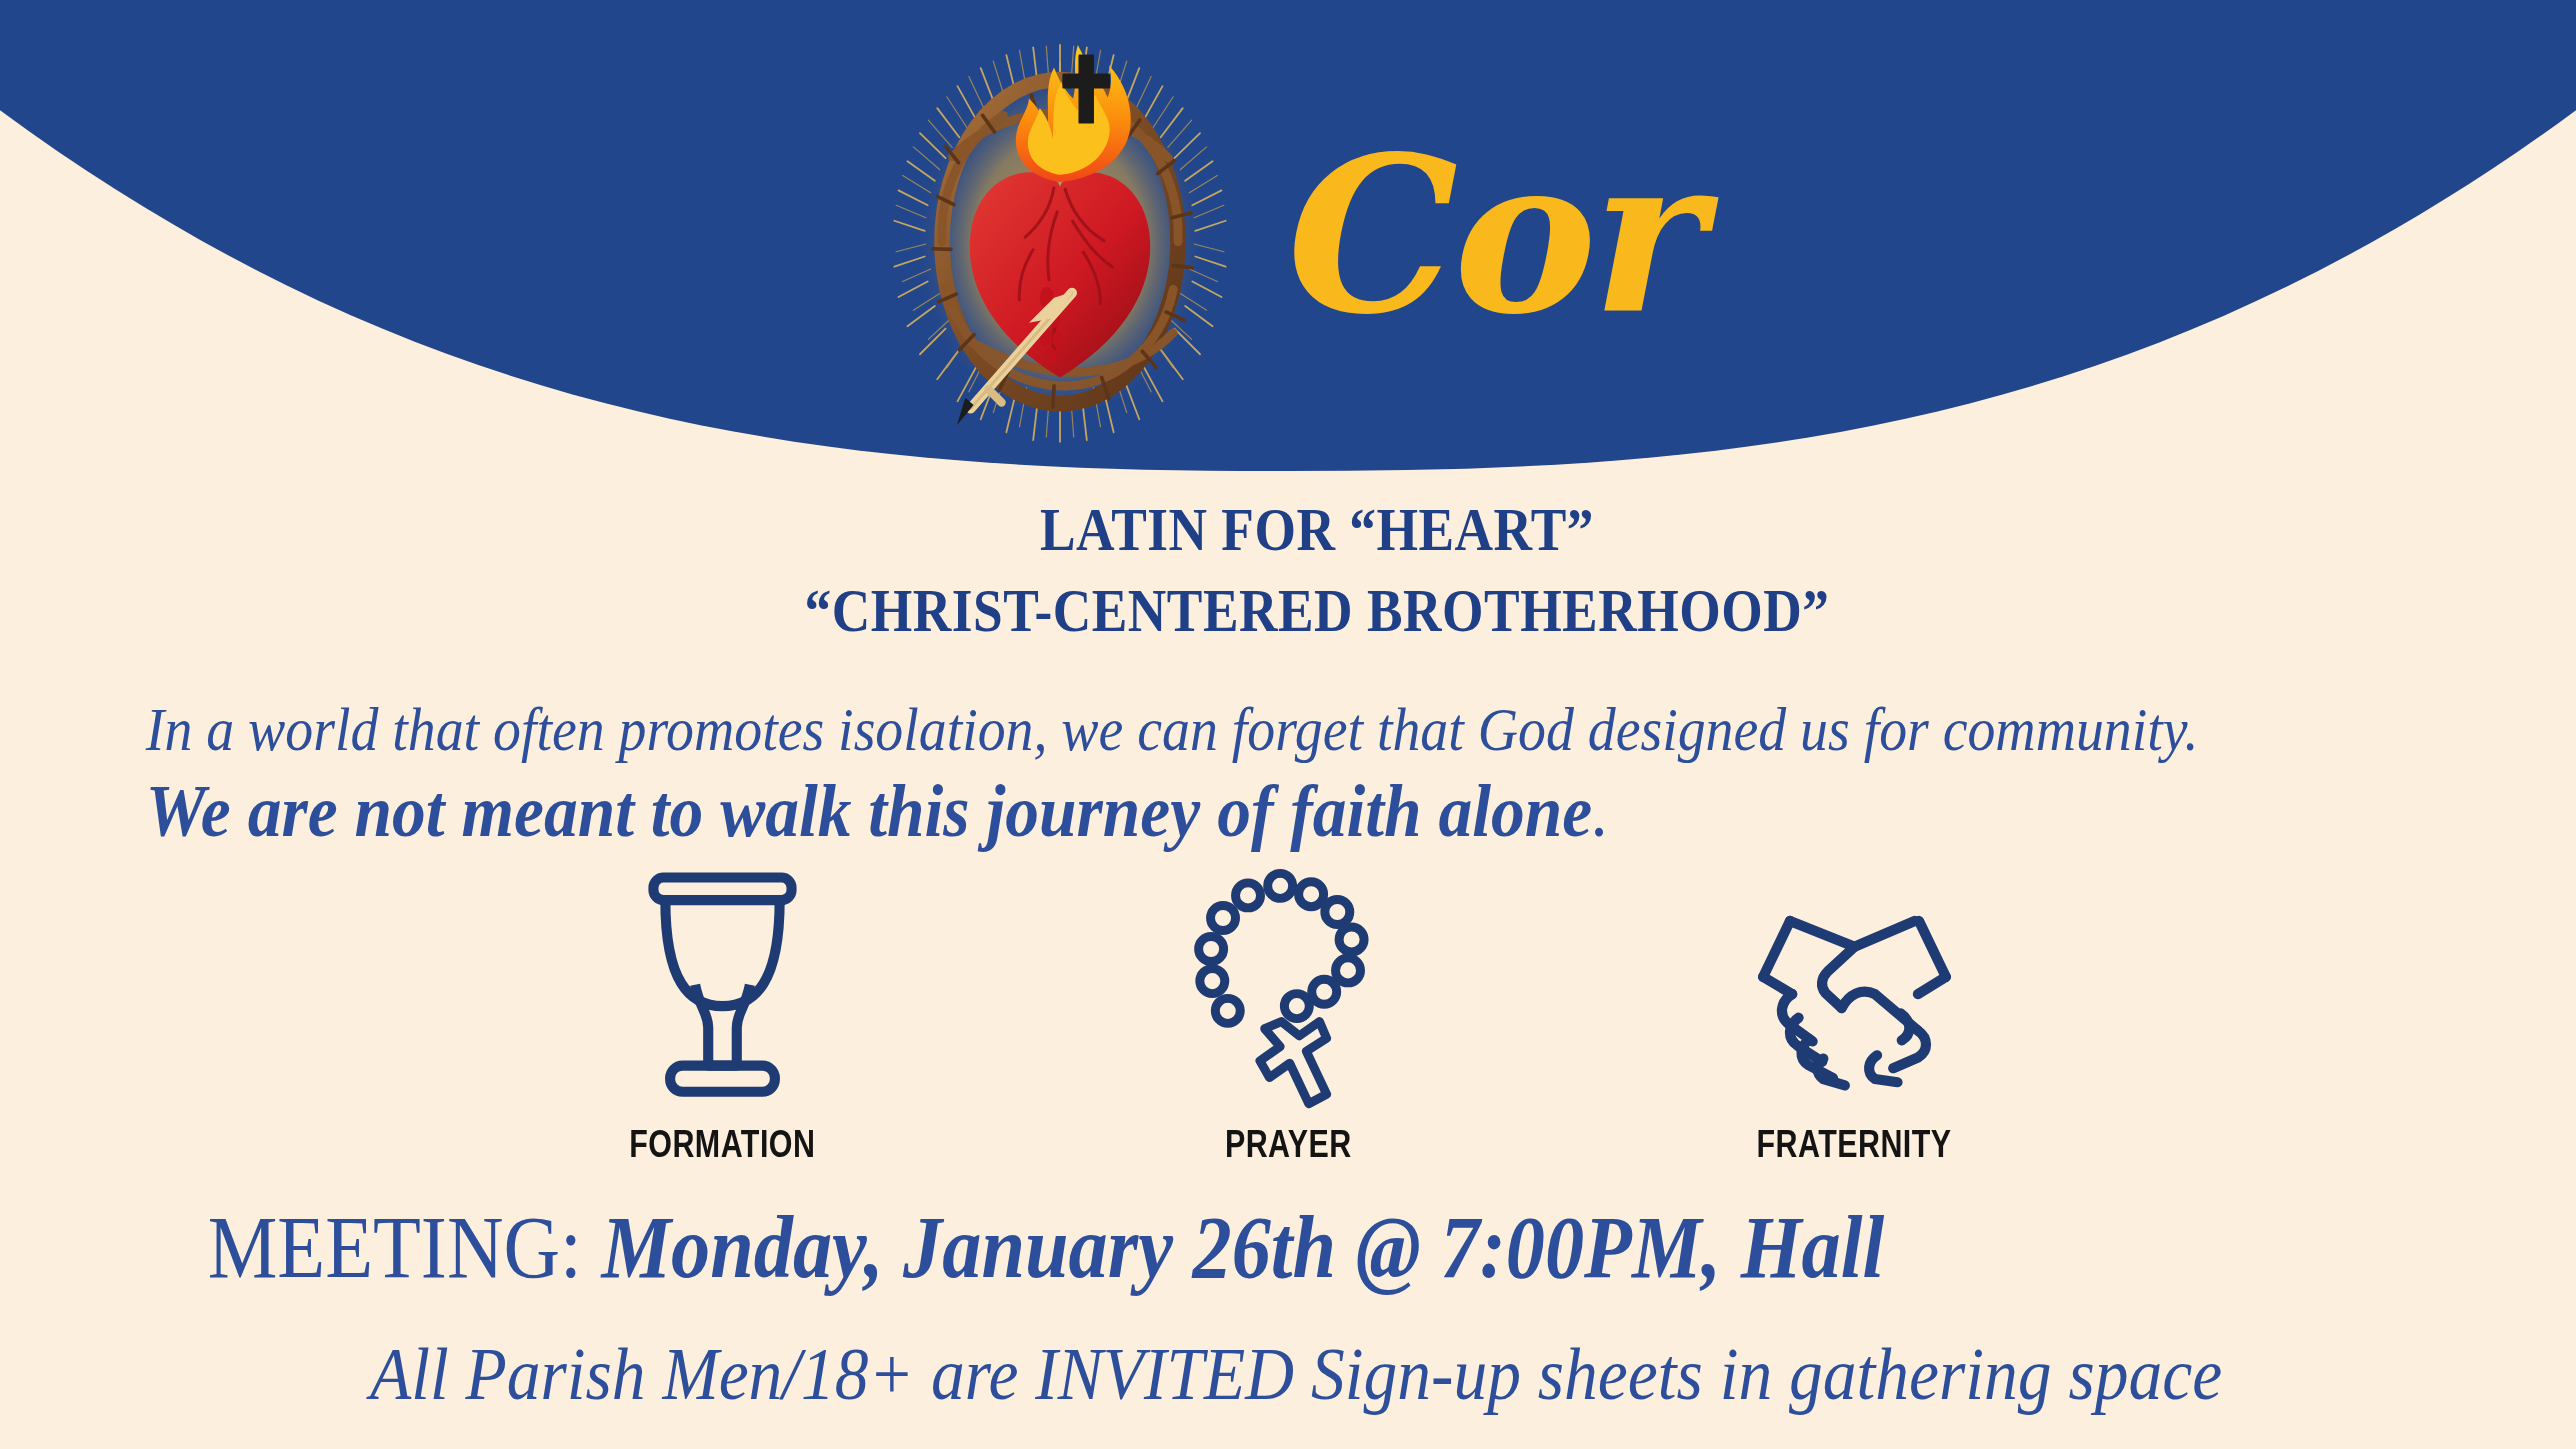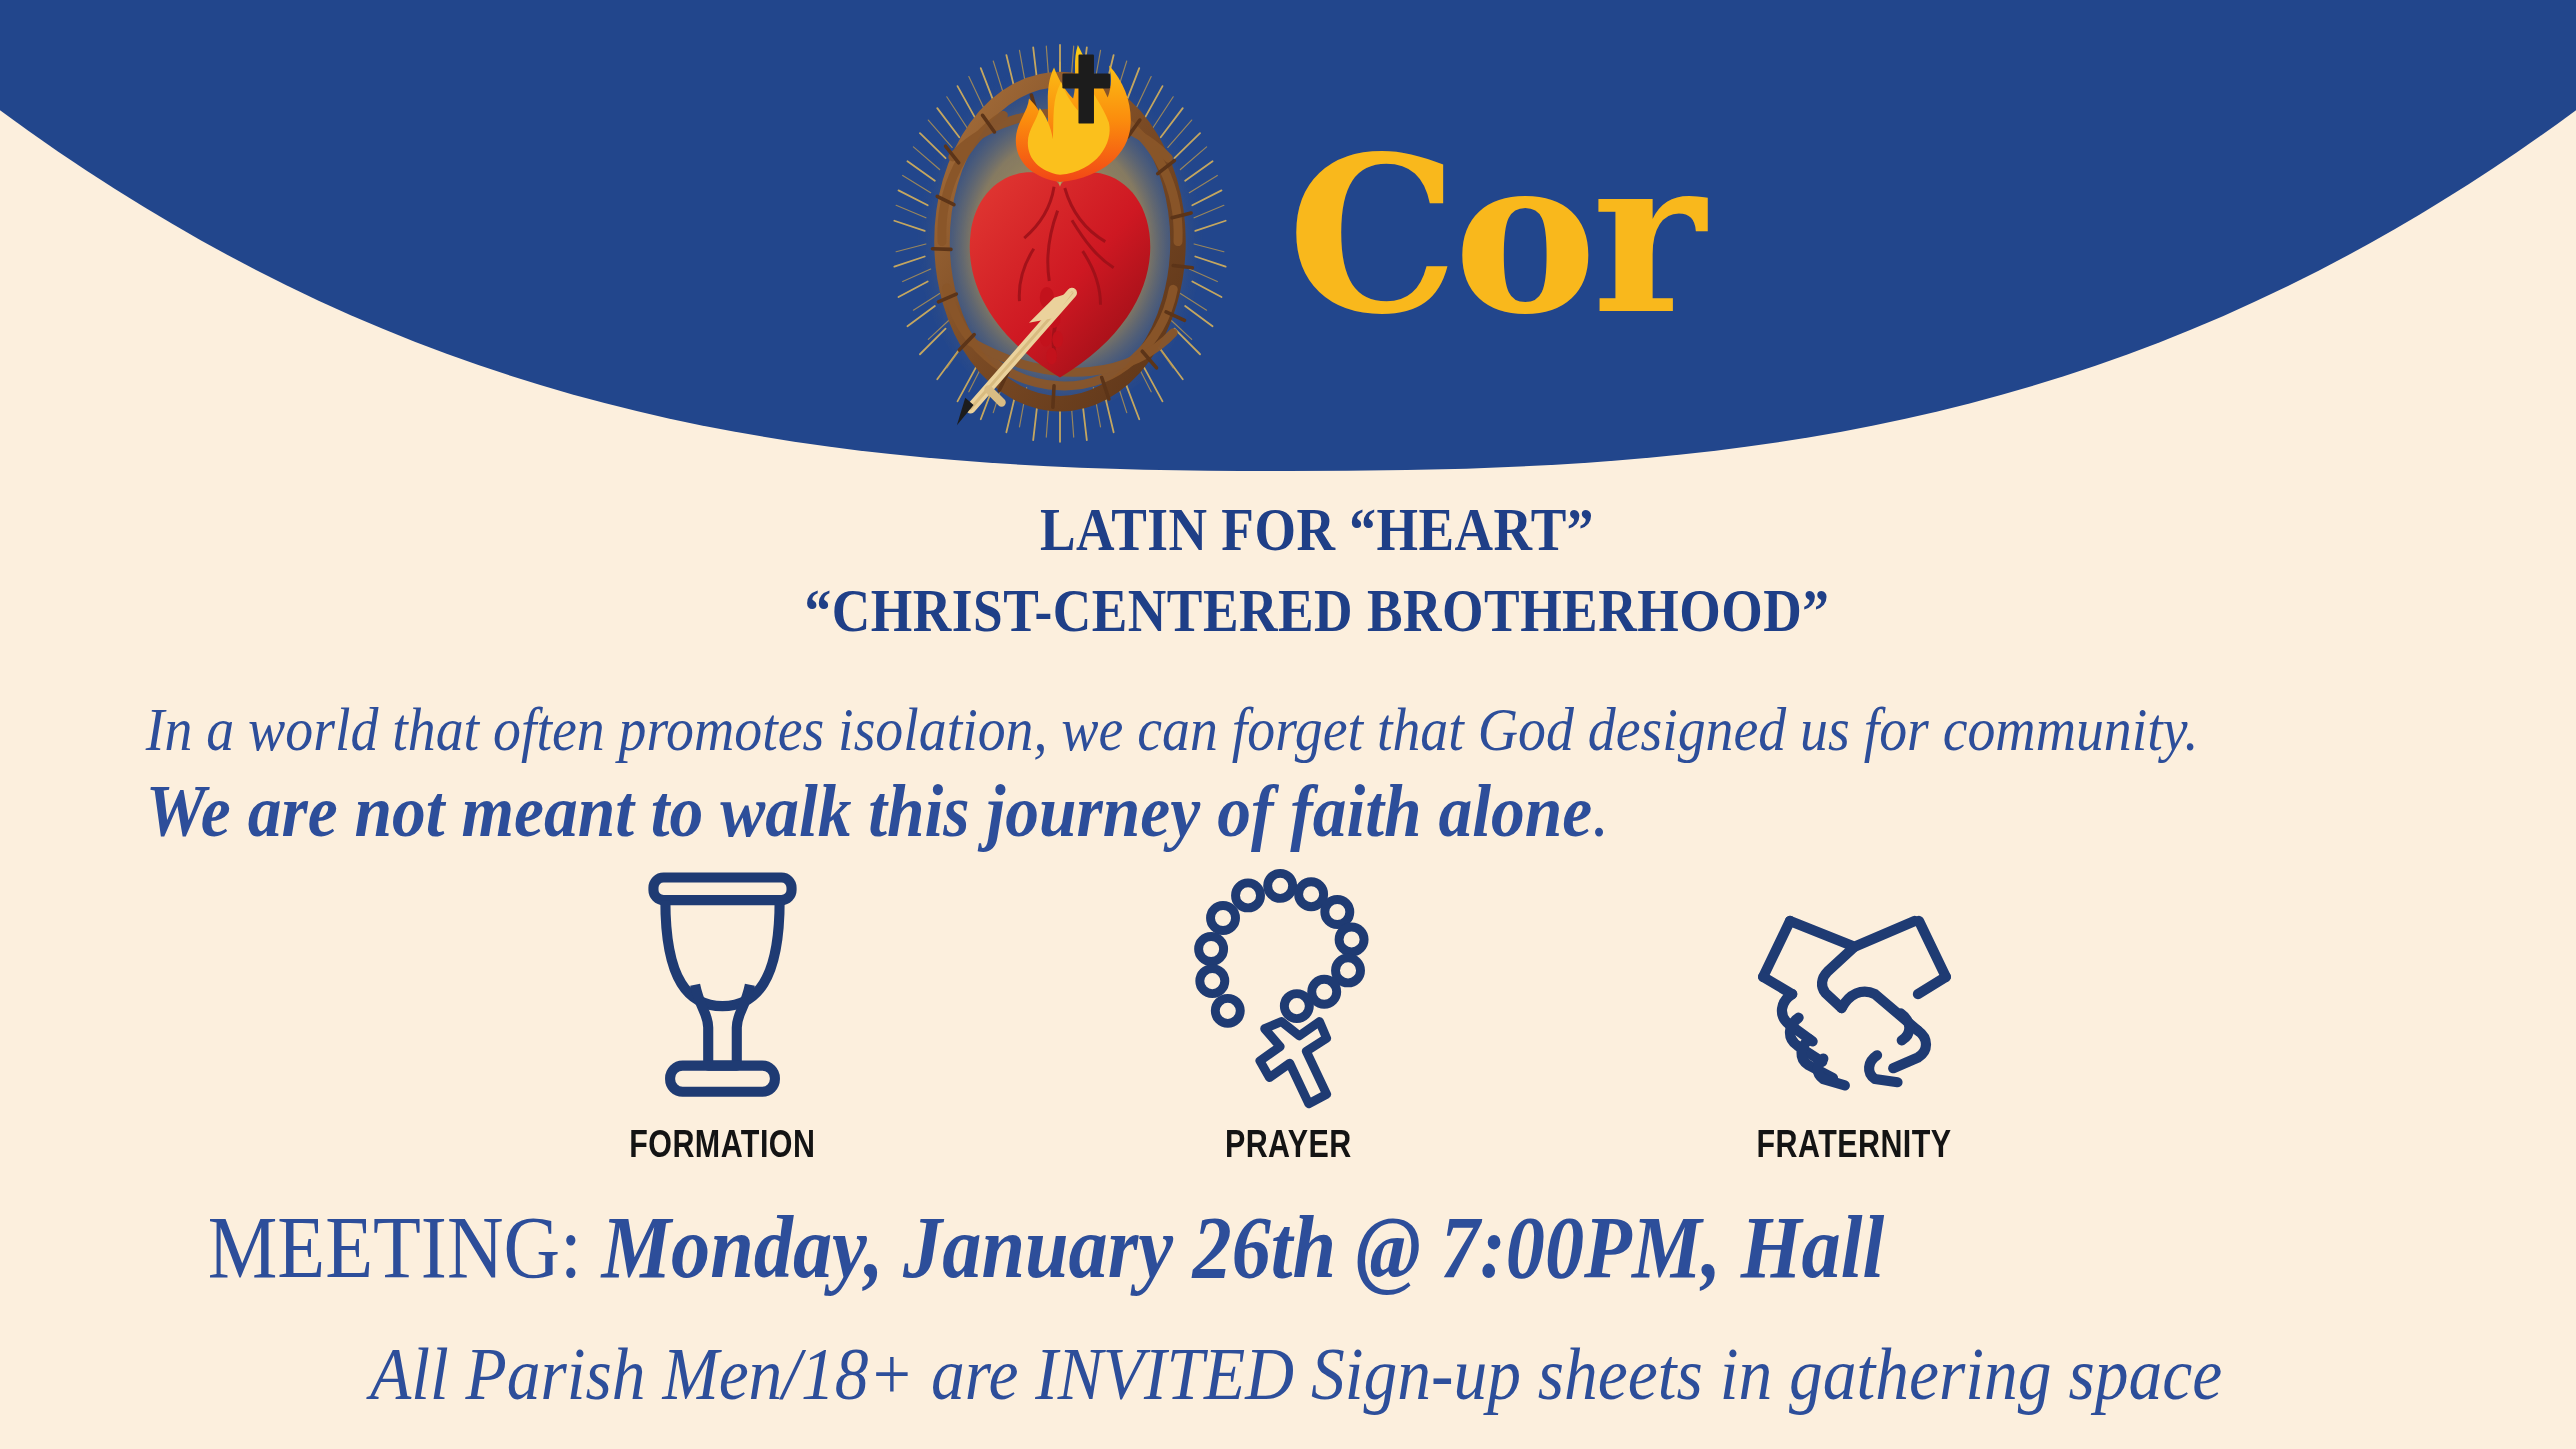--- a/index.html
+++ b/index.html
@@ -48,20 +48,21 @@
     width: 370px;
     height: 441px;
     flex: 0 0 auto;
     margin-top: 3.6px;
   }
   .emblem svg { display: block; width: 100%; height: 100%; }
 
   .wordmark {
     flex: 0 0 auto;
     font-family: "DejaVu Serif", serif;
+    font-style: italic;
     font-weight: 700;
     font-size: 215px;
     line-height: 1;
     letter-spacing: -4.8px;
     color: #F9B81C;
     margin-top: 18px;
     user-select: none;
   }
 
   

